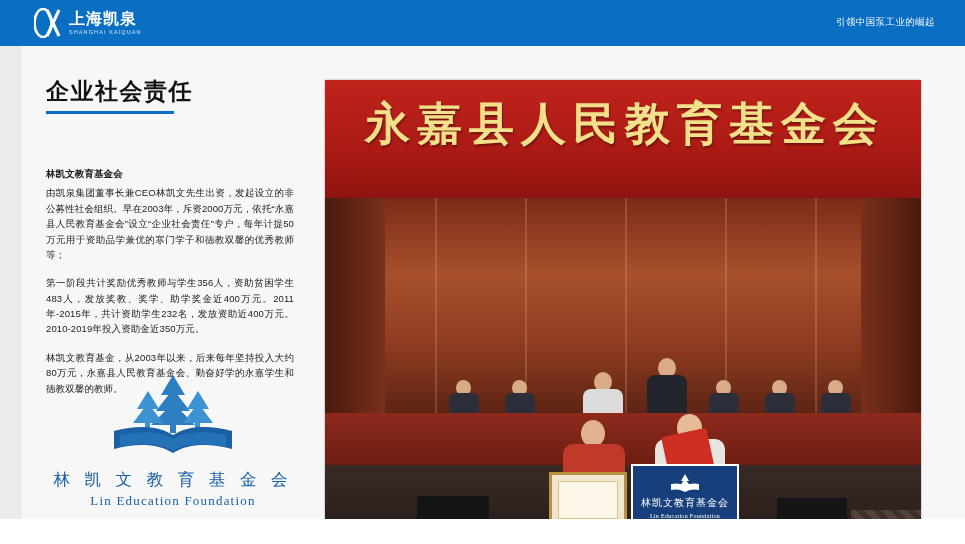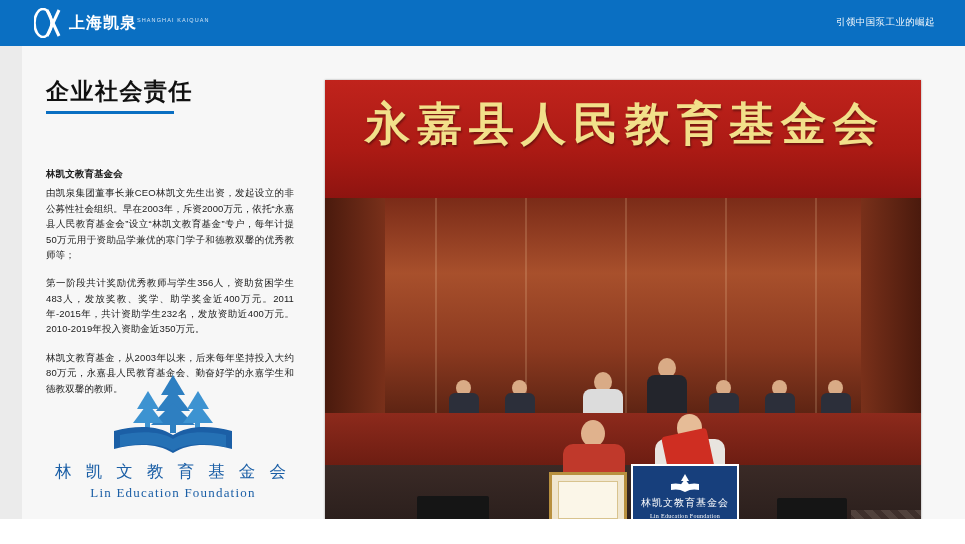--- a/index.html
+++ b/index.html
@@ -34,21 +34,21 @@
   }
   #logo-mark {
     width: 28px;
     height: 30px;
     position: relative;
     margin-right: 7px;
   }
   #logo-mark svg { display: block; }
   #logo-text {
     display: flex;
-    flex-direction: row;
+    flex-direction: column;
     justify-content: center;
     line-height: 1;
   }
   #logo-cn {
     color: #ffffff;
     font-size: 16px;
     font-weight: bold;
     letter-spacing: 1px;
   }
   #logo-en {
@@ -139,25 +139,26 @@
     top: 327px;
     width: 250px;
     text-align: center;
   }
   #fl-mark {
     width: 250px;
     height: 88px;
     position: relative;
   }
   #fl-name-cn {
+    margin-top: 8px;
     font-size: 16.5px;
     color: #1b5fa6;
     letter-spacing: 5px;
     font-weight: normal;
-    font-family: Liberation Serif, serif;
+    font-family: Liberation Sans, sans-serif;
   }
   #fl-name-en {
     margin-top: 2px;
     font-size: 13px;
     color: #1b5fa6;
     letter-spacing: 1.2px;
     font-family: "Liberation Serif", serif;
   }
 
   
@@ -390,21 +391,21 @@
   <div id="left-edge-strip"></div>
   <div id="content-bg"></div>
 
   <div id="title-wrap">
     <div id="title">企业社会责任</div>
     <div id="title-rule"></div>
   </div>
 
   <div id="text-col">
     <div class="para heading">林凯文教育基金会</div>
-    <div class="para">由凯泉集团董事长兼CEO林凯文先生出资，发起设立的非公募性社会组织。早在2003年，斥资2000万元，依托“永嘉县人民教育基金会”设立“林凯文教育基金”专户，每年计提50万元用于资助品学兼优的寒门学子和德教双馨的优秀教师等；</div>
+    <div class="para">由凯泉集团董事长兼CEO林凯文先生出资，发起设立的非公募性社会组织。早在2003年，斥资2000万元，依托“永嘉县人民教育基金会”设立“企业社会责任”专户，每年计提50万元用于资助品学兼优的寒门学子和德教双馨的优秀教师等；</div>
     <div class="para">第一阶段共计奖励优秀教师与学生356人，资助贫困学生483人，发放奖教、奖学、助学奖金近400万元。2011年-2015年，共计资助学生232名，发放资助近400万元。2010-2019年投入资助金近350万元。</div>
     <div class="para">林凯文教育基金，从2003年以来，后来每年坚持投入大约80万元，永嘉县人民教育基金会、勤奋好学的永嘉学生和德教双馨的教师。</div>
   </div>
 
   <div id="foundation-logo">
     <div id="fl-mark">
       <svg width="250" height="88" viewBox="0 0 250 88">
 
         <g fill="#2e7fc1">
           <path d="M125 2 L113 22 L137 22 Z"></path>

